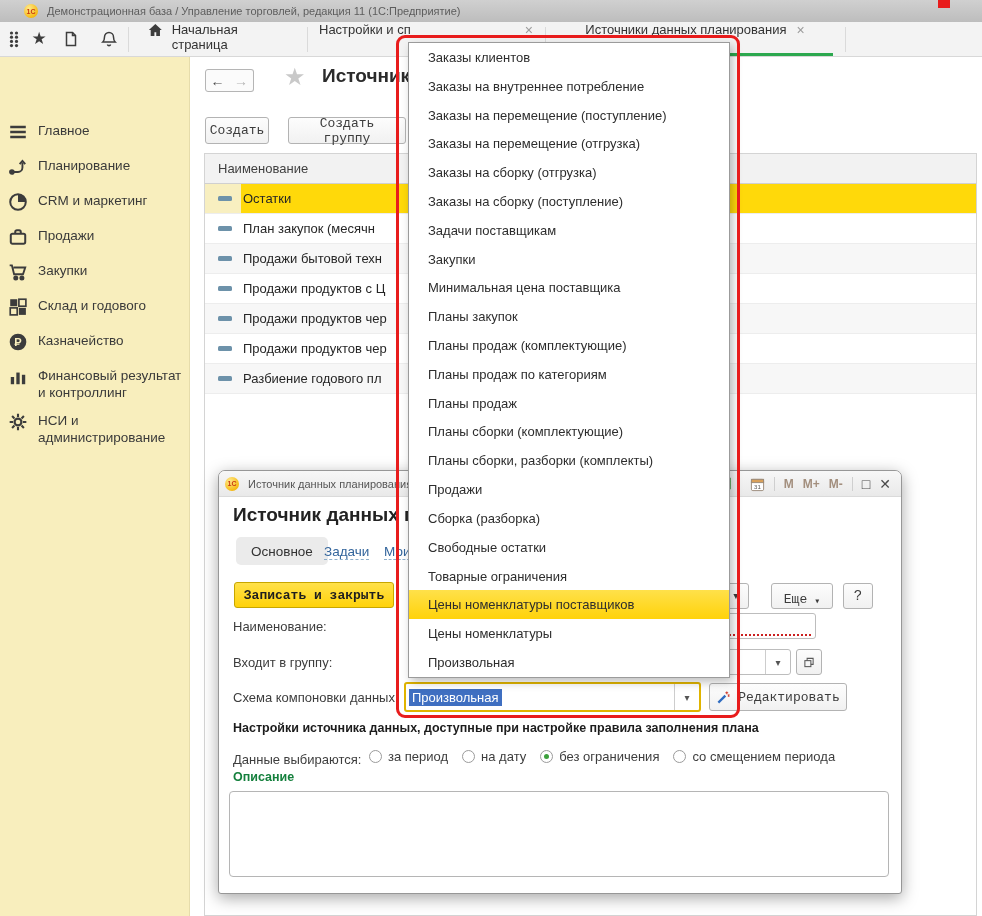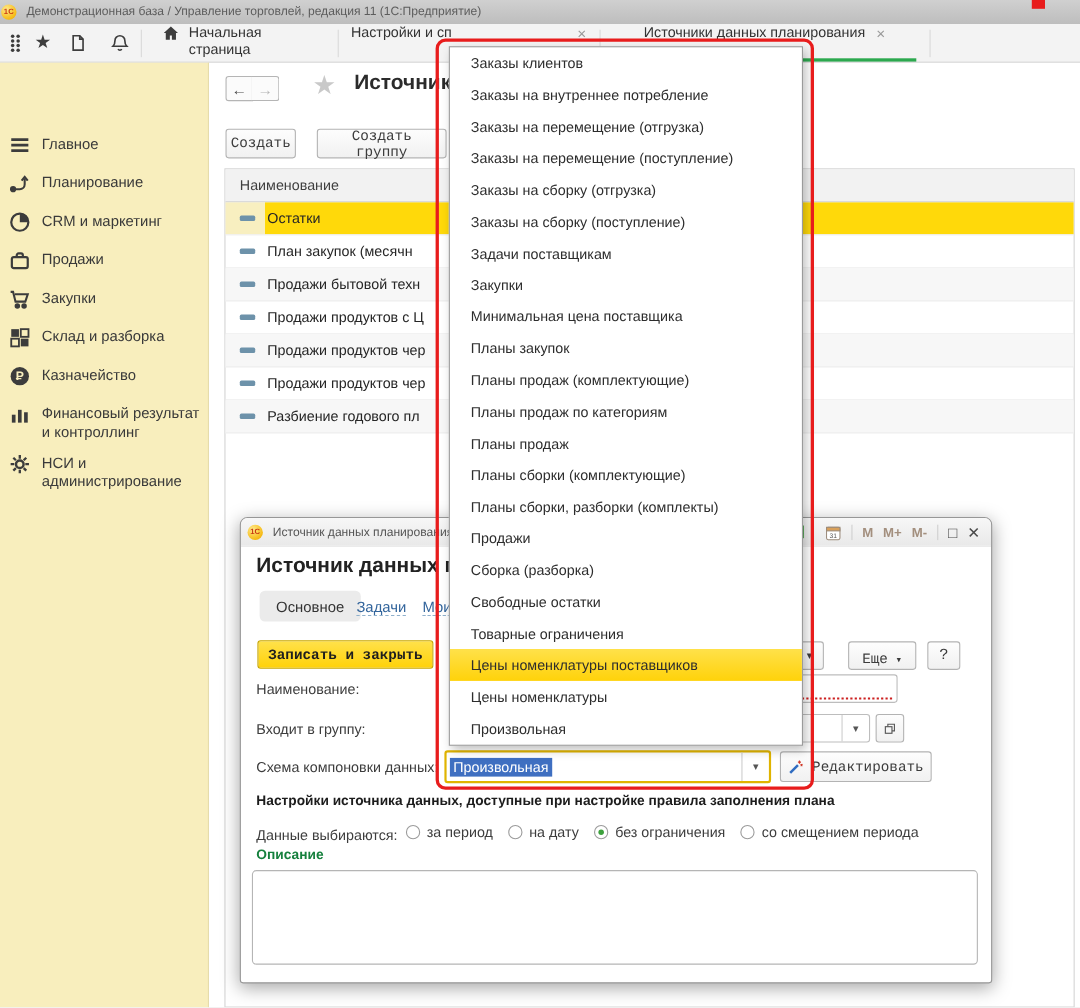--- a/index.html
+++ b/index.html
@@ -3,21 +3,21 @@
 <meta charset="utf-8">
 <style>
   html,body{margin:0;padding:0;background:#e9e9e9;}
   #app{position:relative;width:982px;height:916px;background:#fff;overflow:hidden;
        font-family:"Liberation Sans",sans-serif;color:#333;}
   .abs{position:absolute;}
 
   
   #titlebar{left:0;top:0;width:982px;height:22px;
     background:linear-gradient(#d0d0d0,#bdbdbd);display:flex;align-items:center;gap:9px;
-    font-size:11px;color:#5d5d5d;padding-left:1px;box-sizing:border-box;}
+    font-size:11px;color:#5d5d5d;padding-left:24px;box-sizing:border-box;}
   .onec-logo{width:14px;height:14px;border-radius:50%;flex:none;
     background:radial-gradient(circle at 35% 30%,#ffe98a,#f6bb16 70%,#db9a00);
     display:flex;align-items:center;justify-content:center;
     font-size:7px;font-weight:bold;color:#c93a12;}
   #red-artifact{left:938px;top:0;width:12px;height:8px;background:#e81c1c;z-index:60;}
 
   
   #tabbar{left:0;top:22px;width:982px;height:35px;background:#f3f3f3;
     border-bottom:1px solid #d8d8d8;box-sizing:border-box;}
   .tb-icon{position:absolute;top:8px;width:18px;height:18px;color:#3d3d3d;font-size:17px;
@@ -225,21 +225,21 @@
           </svg></span>
     <span class="side-label">Закупки</span>
       </div>
       <div class="side-item" style="top:240px">
     <span class="side-icon"><svg viewBox="0 0 18 18">
             <rect x="2" y="2" width="6.3" height="6.3" fill="#3c3c3c"></rect>
             <rect x="9.8" y="2" width="6.3" height="6.3" fill="none" stroke="#3c3c3c" stroke-width="1.5"></rect>
             <rect x="2" y="9.8" width="6.3" height="6.3" fill="none" stroke="#3c3c3c" stroke-width="1.5"></rect>
             <rect x="9.8" y="9.8" width="6.3" height="6.3" fill="#3c3c3c"></rect>
           </svg></span>
-    <span class="side-label">Склад и разборка</span>
+    <span class="side-label">Склад и годового</span>
       </div>
       <div class="side-item" style="top:275px">
     <span class="side-icon"><svg viewBox="0 0 18 18">
             <circle cx="9" cy="9" r="7.5" fill="#3c3c3c"></circle>
             <text x="9" y="12.4" font-size="10" font-weight="bold" fill="#f8eebd" text-anchor="middle" font-family="Liberation Sans">P</text>
             <path d="M5.8 11h4.5" stroke="#f8eebd" stroke-width="1"></path>
           </svg></span>
     <span class="side-label">Казначейство</span>
       </div>
       <div class="side-item" style="top:310px">
@@ -394,22 +394,22 @@
         </span>
       </div>
 
     <div id="description-label">Описание</div>
     <textarea id="description-area" value="" style=""></textarea>
   </div>
 
   <div id="dropdown" class="abs">
       <div class="dd-item ">Заказы клиентов</div>
       <div class="dd-item ">Заказы на внутреннее потребление</div>
+      <div class="dd-item ">Заказы на перемещение (поступление)</div>
       <div class="dd-item ">Заказы на перемещение (отгрузка)</div>
-      <div class="dd-item ">Заказы на перемещение (поступление)</div>
       <div class="dd-item ">Заказы на сборку (отгрузка)</div>
       <div class="dd-item ">Заказы на сборку (поступление)</div>
       <div class="dd-item ">Задачи поставщикам</div>
       <div class="dd-item ">Закупки</div>
       <div class="dd-item ">Минимальная цена поставщика</div>
       <div class="dd-item ">Планы закупок</div>
       <div class="dd-item ">Планы продаж (комплектующие)</div>
       <div class="dd-item ">Планы продаж по категориям</div>
       <div class="dd-item ">Планы продаж</div>
       <div class="dd-item ">Планы сборки (комплектующие)</div>

